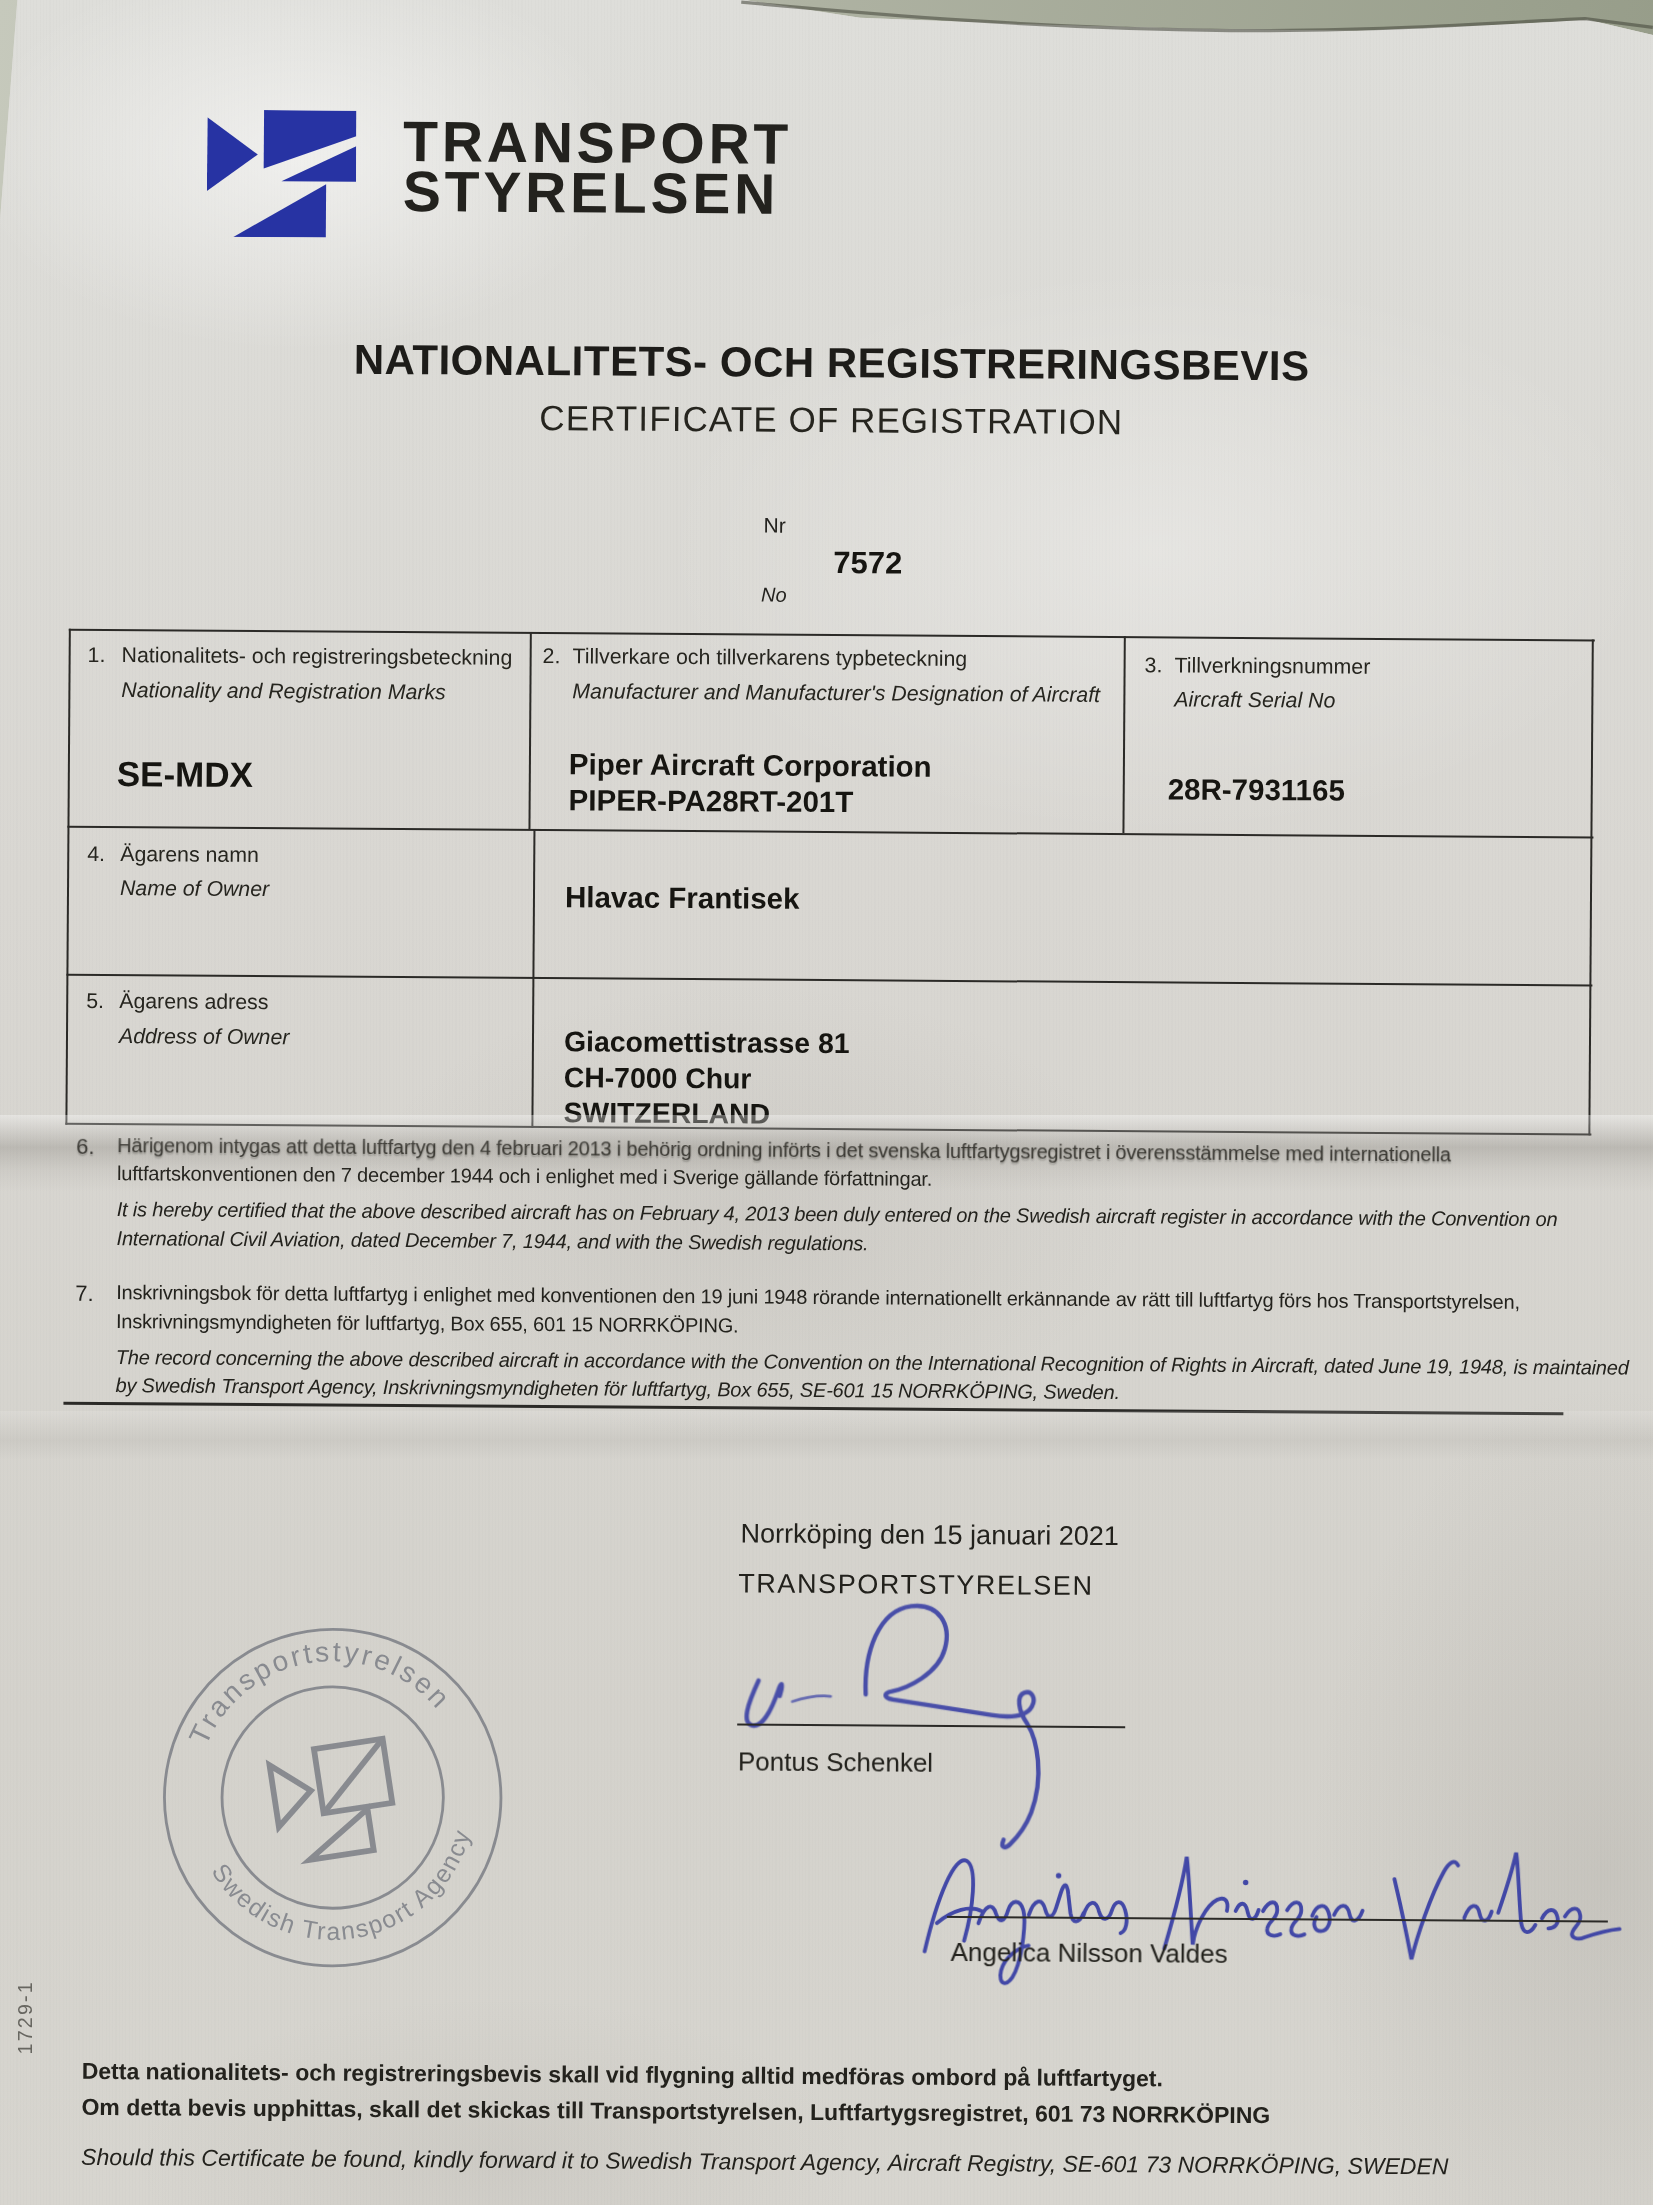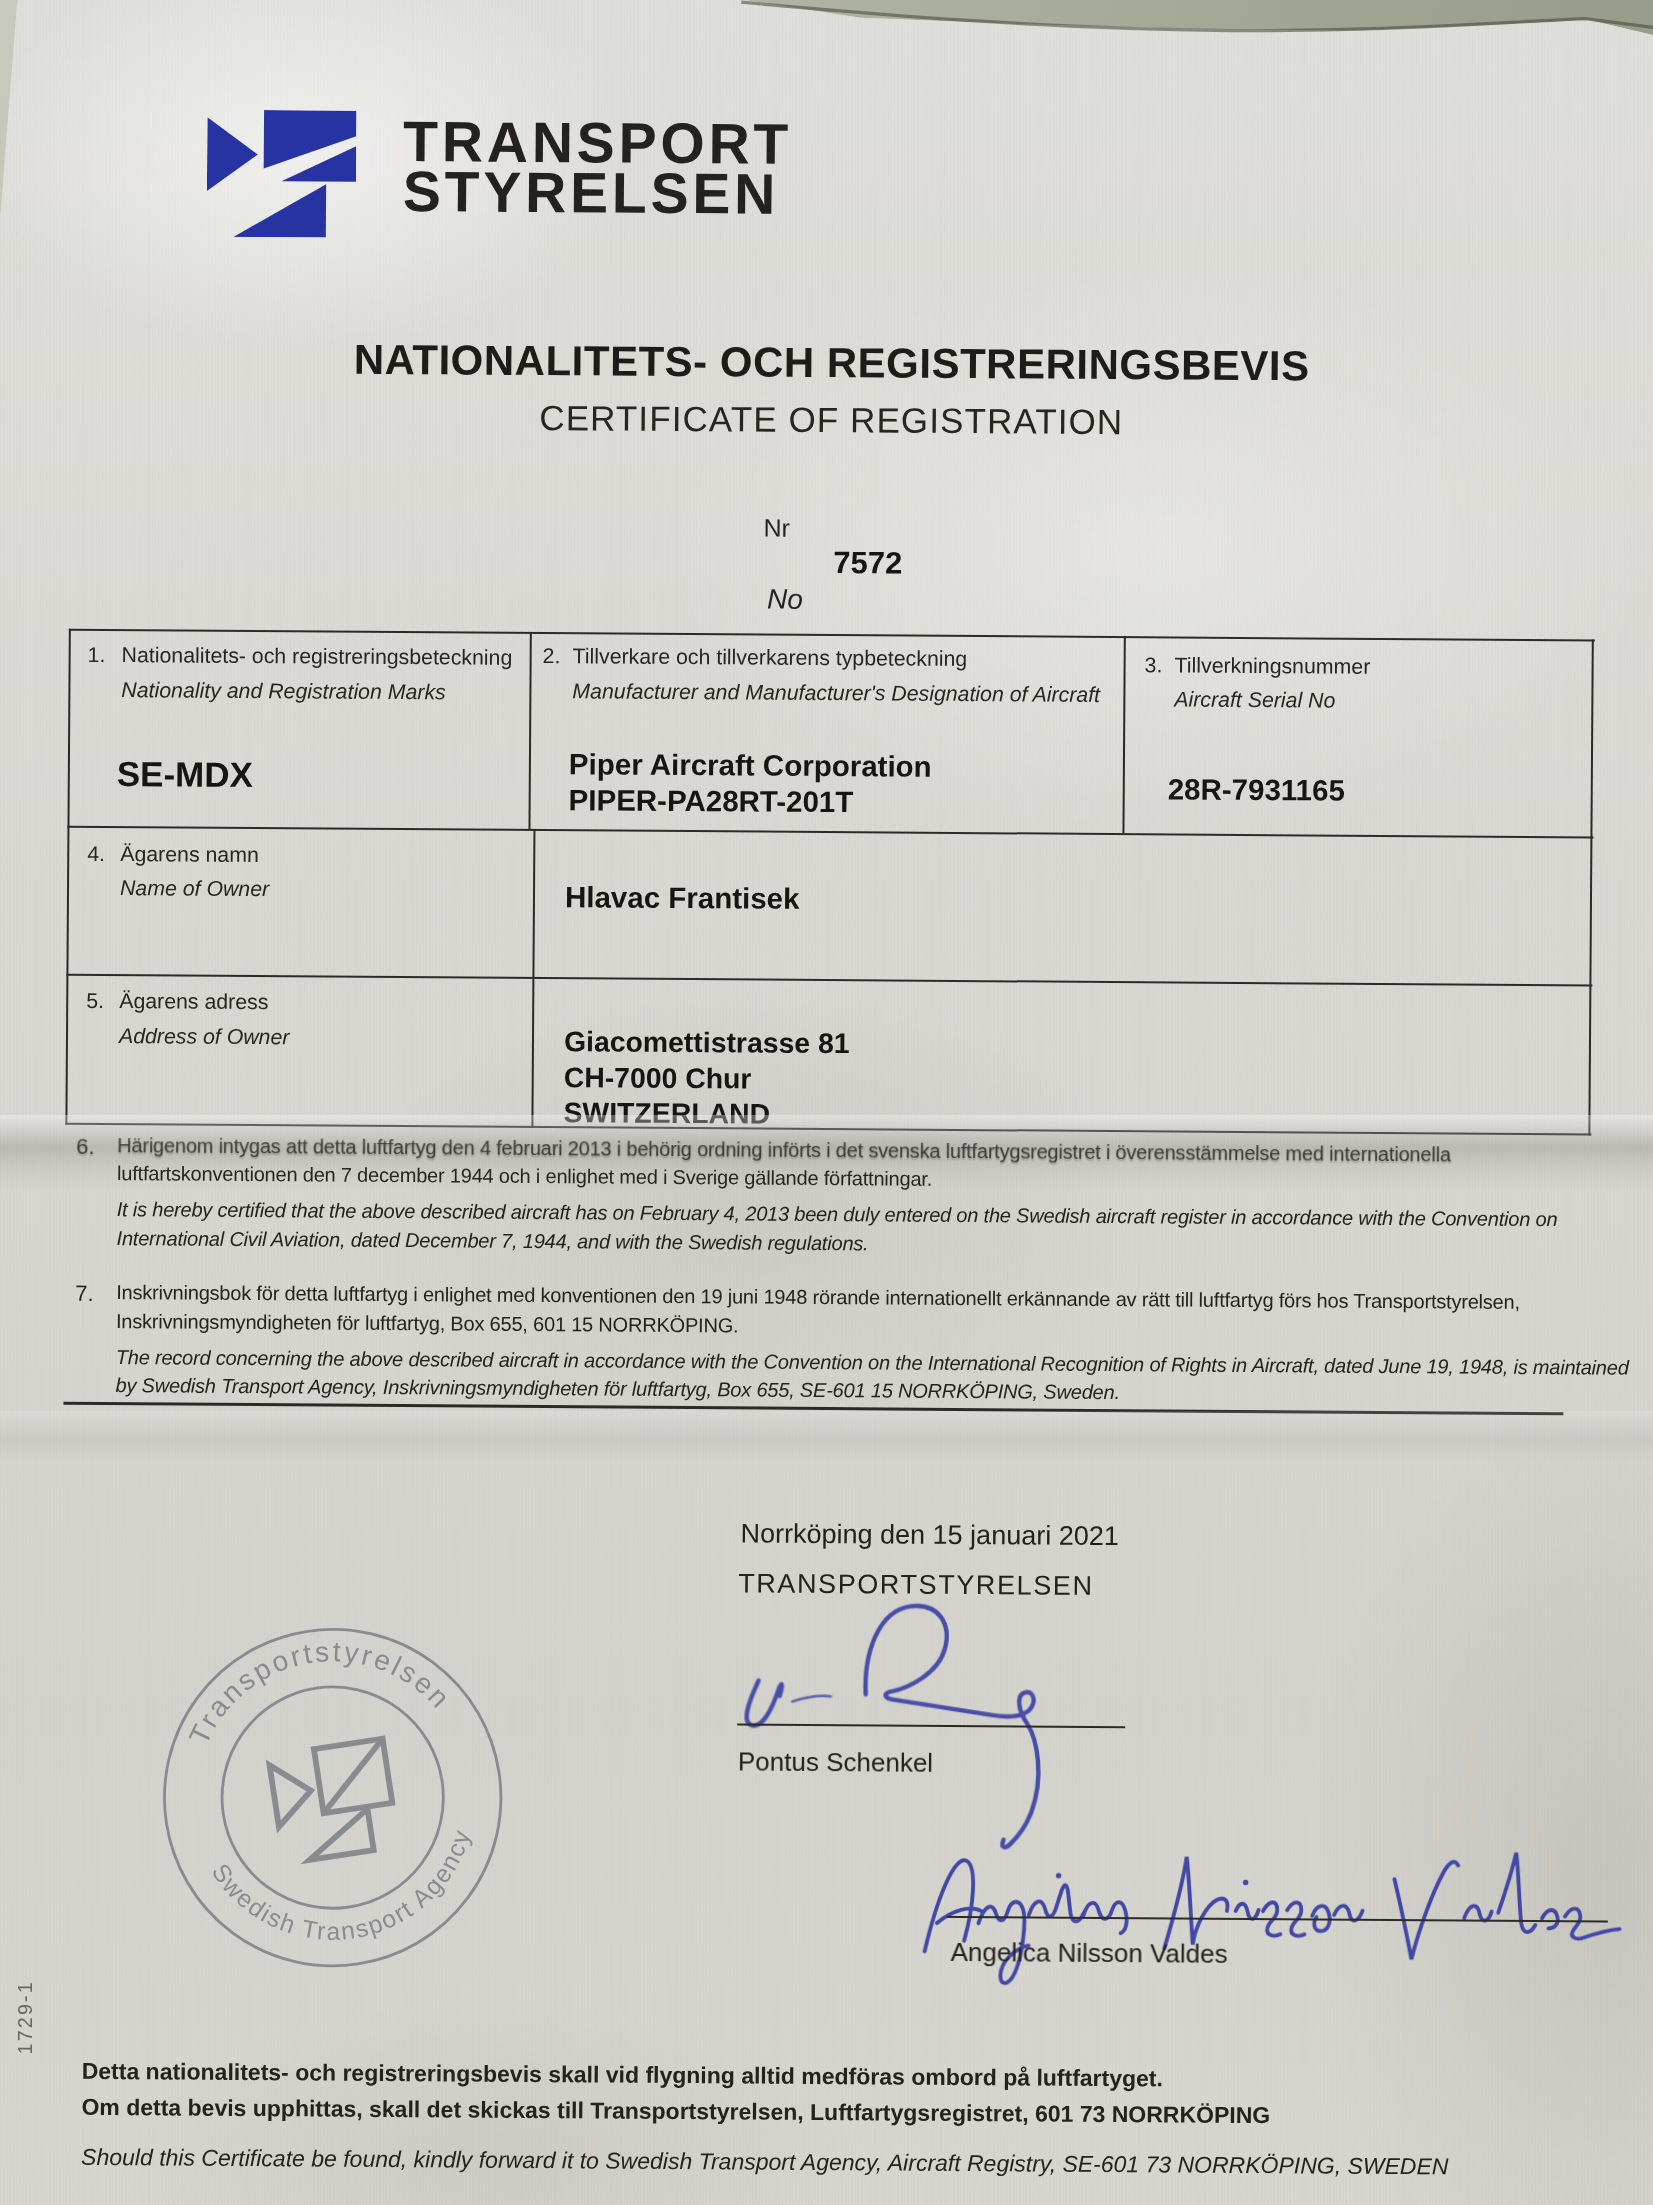--- a/index.html
+++ b/index.html
@@ -64,23 +64,23 @@
     <polygon points="18,100 80,100 80,58" fill="#2733a3"></polygon>
   </svg>
   <div class="abs logo-text" style="left:397px;top:119px;">
     <div>TRANSPORT</div>
     <div>STYRELSEN</div>
   </div>
 
   <div class="abs title-sv" style="top:339px;">NATIONALITETS- OCH REGISTRERINGSBEVIS</div>
   <div class="abs title-en" style="top:400px;">CERTIFICATE OF REGISTRATION</div>
 
-  <div class="abs" style="left:760px;top:514px;font-size:25px;">Nr</div>
+  <div class="abs" style="left:760px;top:514px;font-size:21px;">Nr</div>
   <div class="abs val" style="left:830px;top:545px;font-size:31px;">7572</div>
-  <div class="abs" style="left:758px;top:584px;font-size:28px;font-style:italic;margin-left:6px;">No</div>
+  <div class="abs" style="left:758px;top:584px;font-size:20px;font-style:italic;">No</div>
 
   <div class="line-h" style="left:66px;top:634px;width:1526px;"></div>
   <div class="line-h" style="left:66px;top:831px;width:1526px;"></div>
   <div class="line-h" style="left:66px;top:979px;width:1526px;"></div>
   <div class="line-h" style="left:66px;top:1128px;width:1526px;"></div>
   <div class="line-v" style="left:66px;top:634px;height:496px;"></div>
   <div class="line-v" style="left:1589px;top:634px;height:496px;"></div>
   <div class="line-v" style="left:527px;top:634px;height:197px;"></div>
   <div class="line-v" style="left:1121px;top:634px;height:197px;"></div>
   <div class="line-v" style="left:532px;top:831px;height:299px;"></div>

